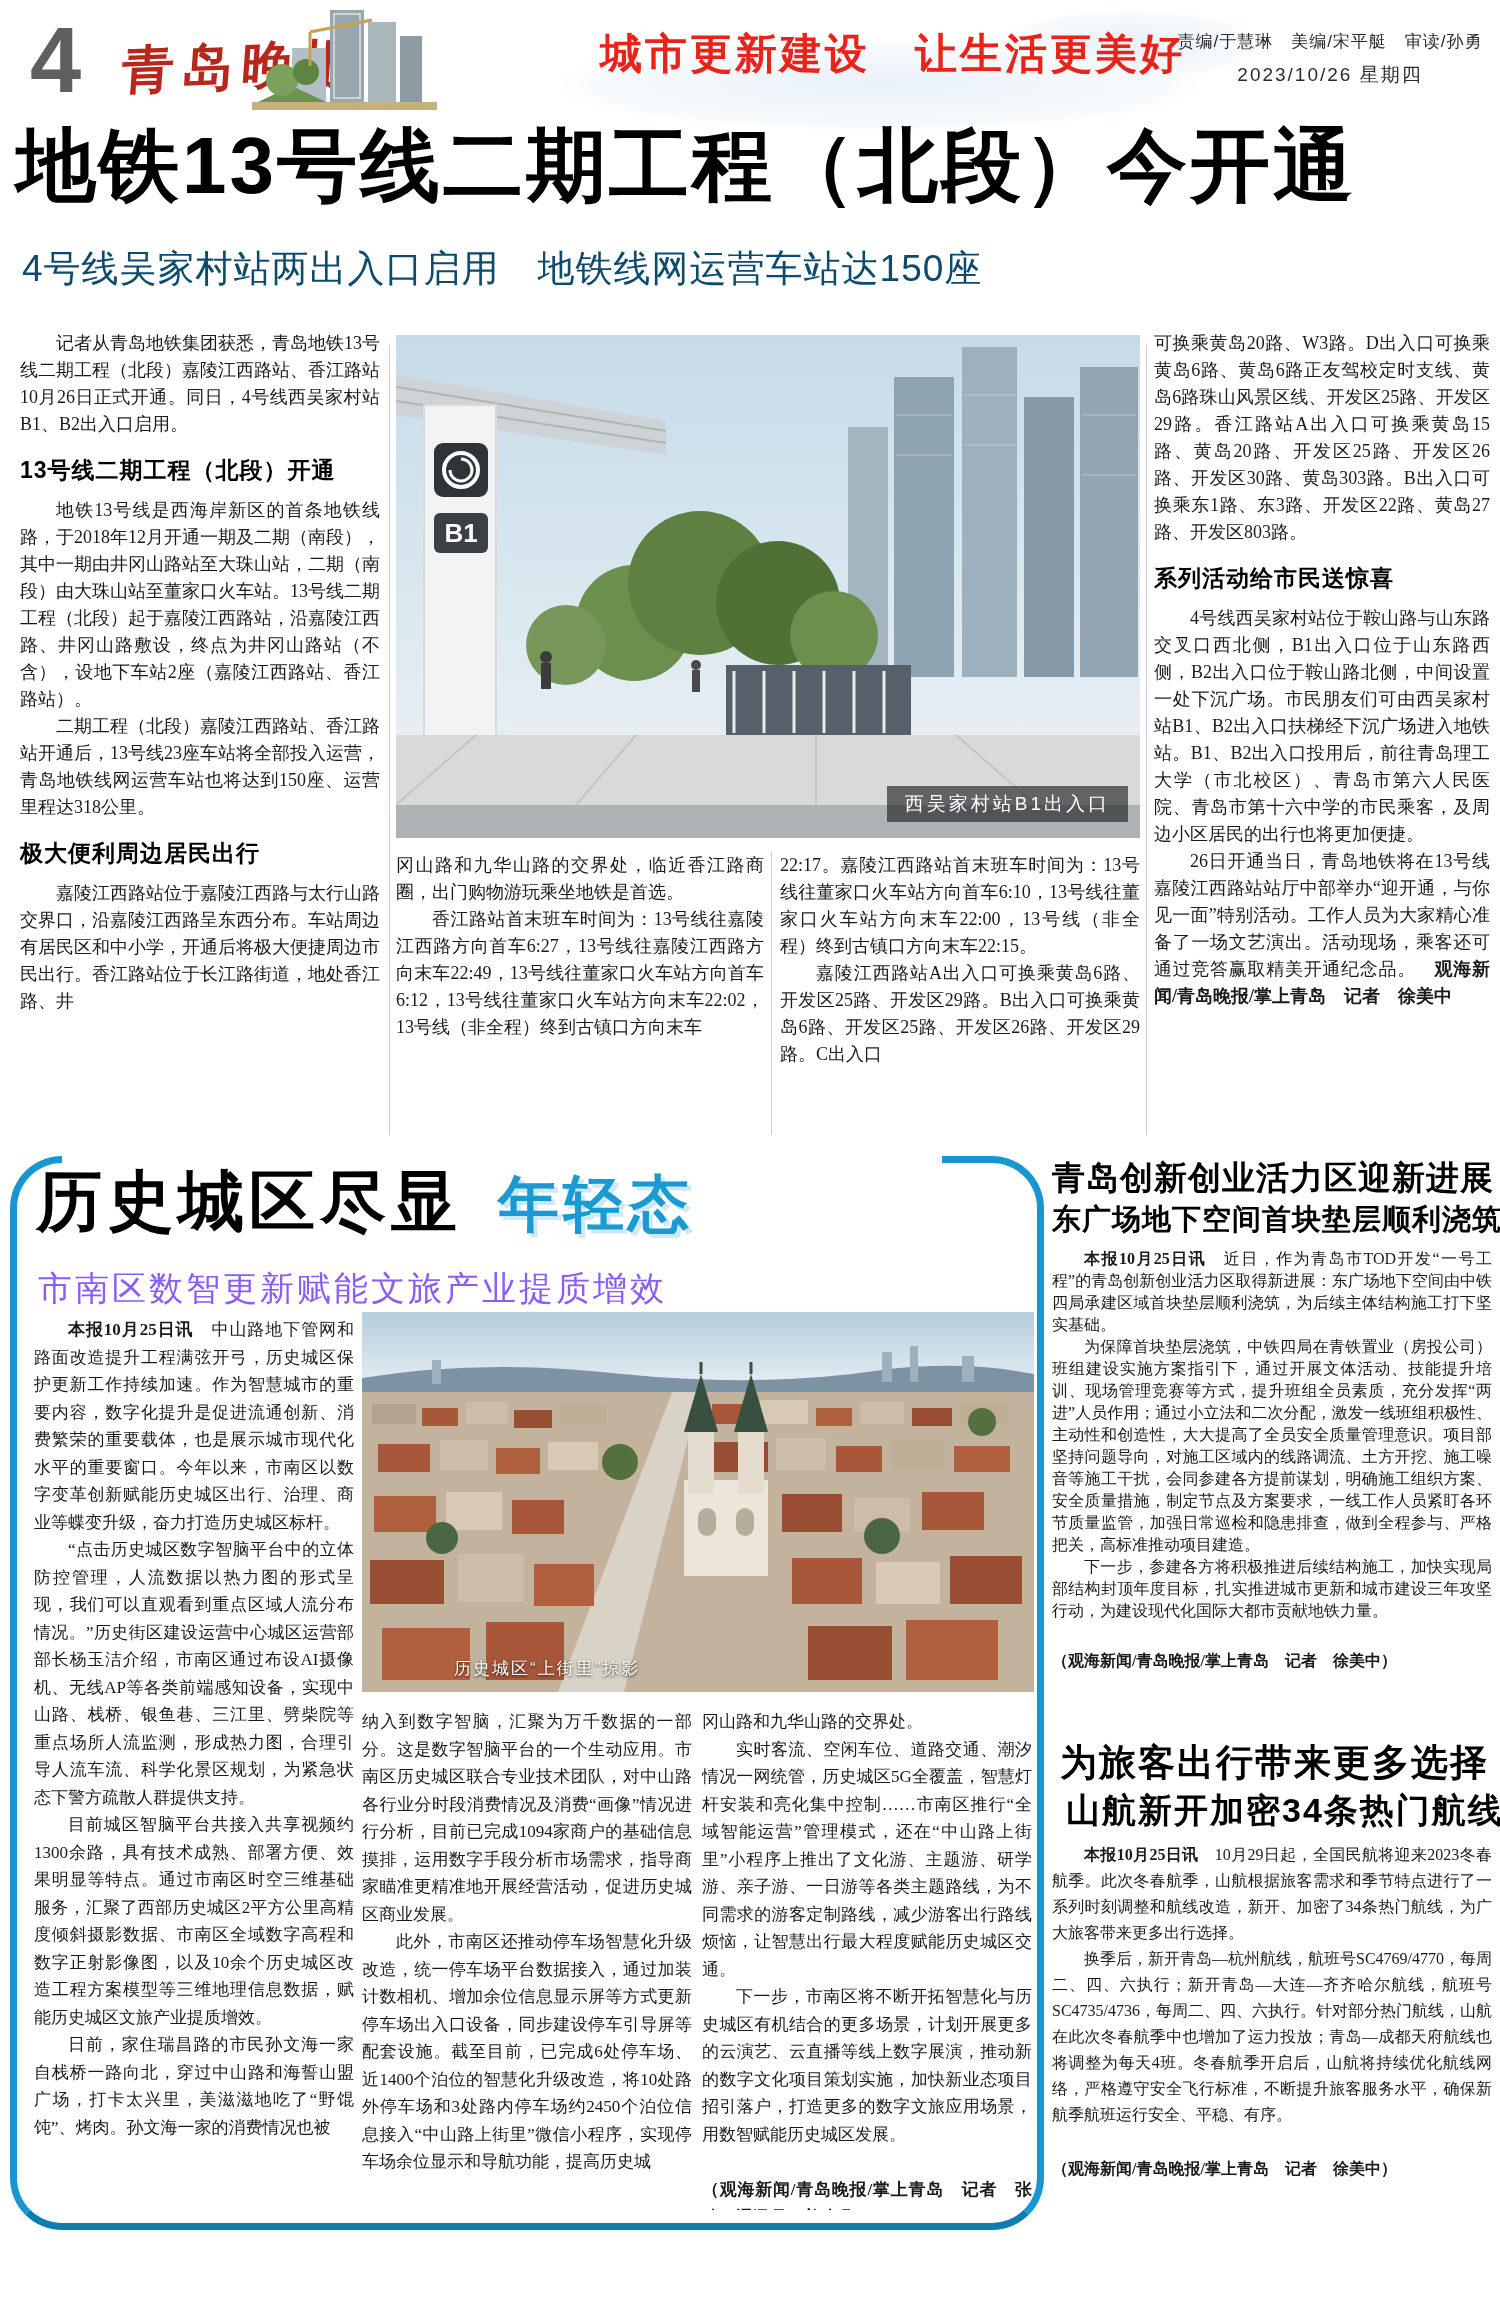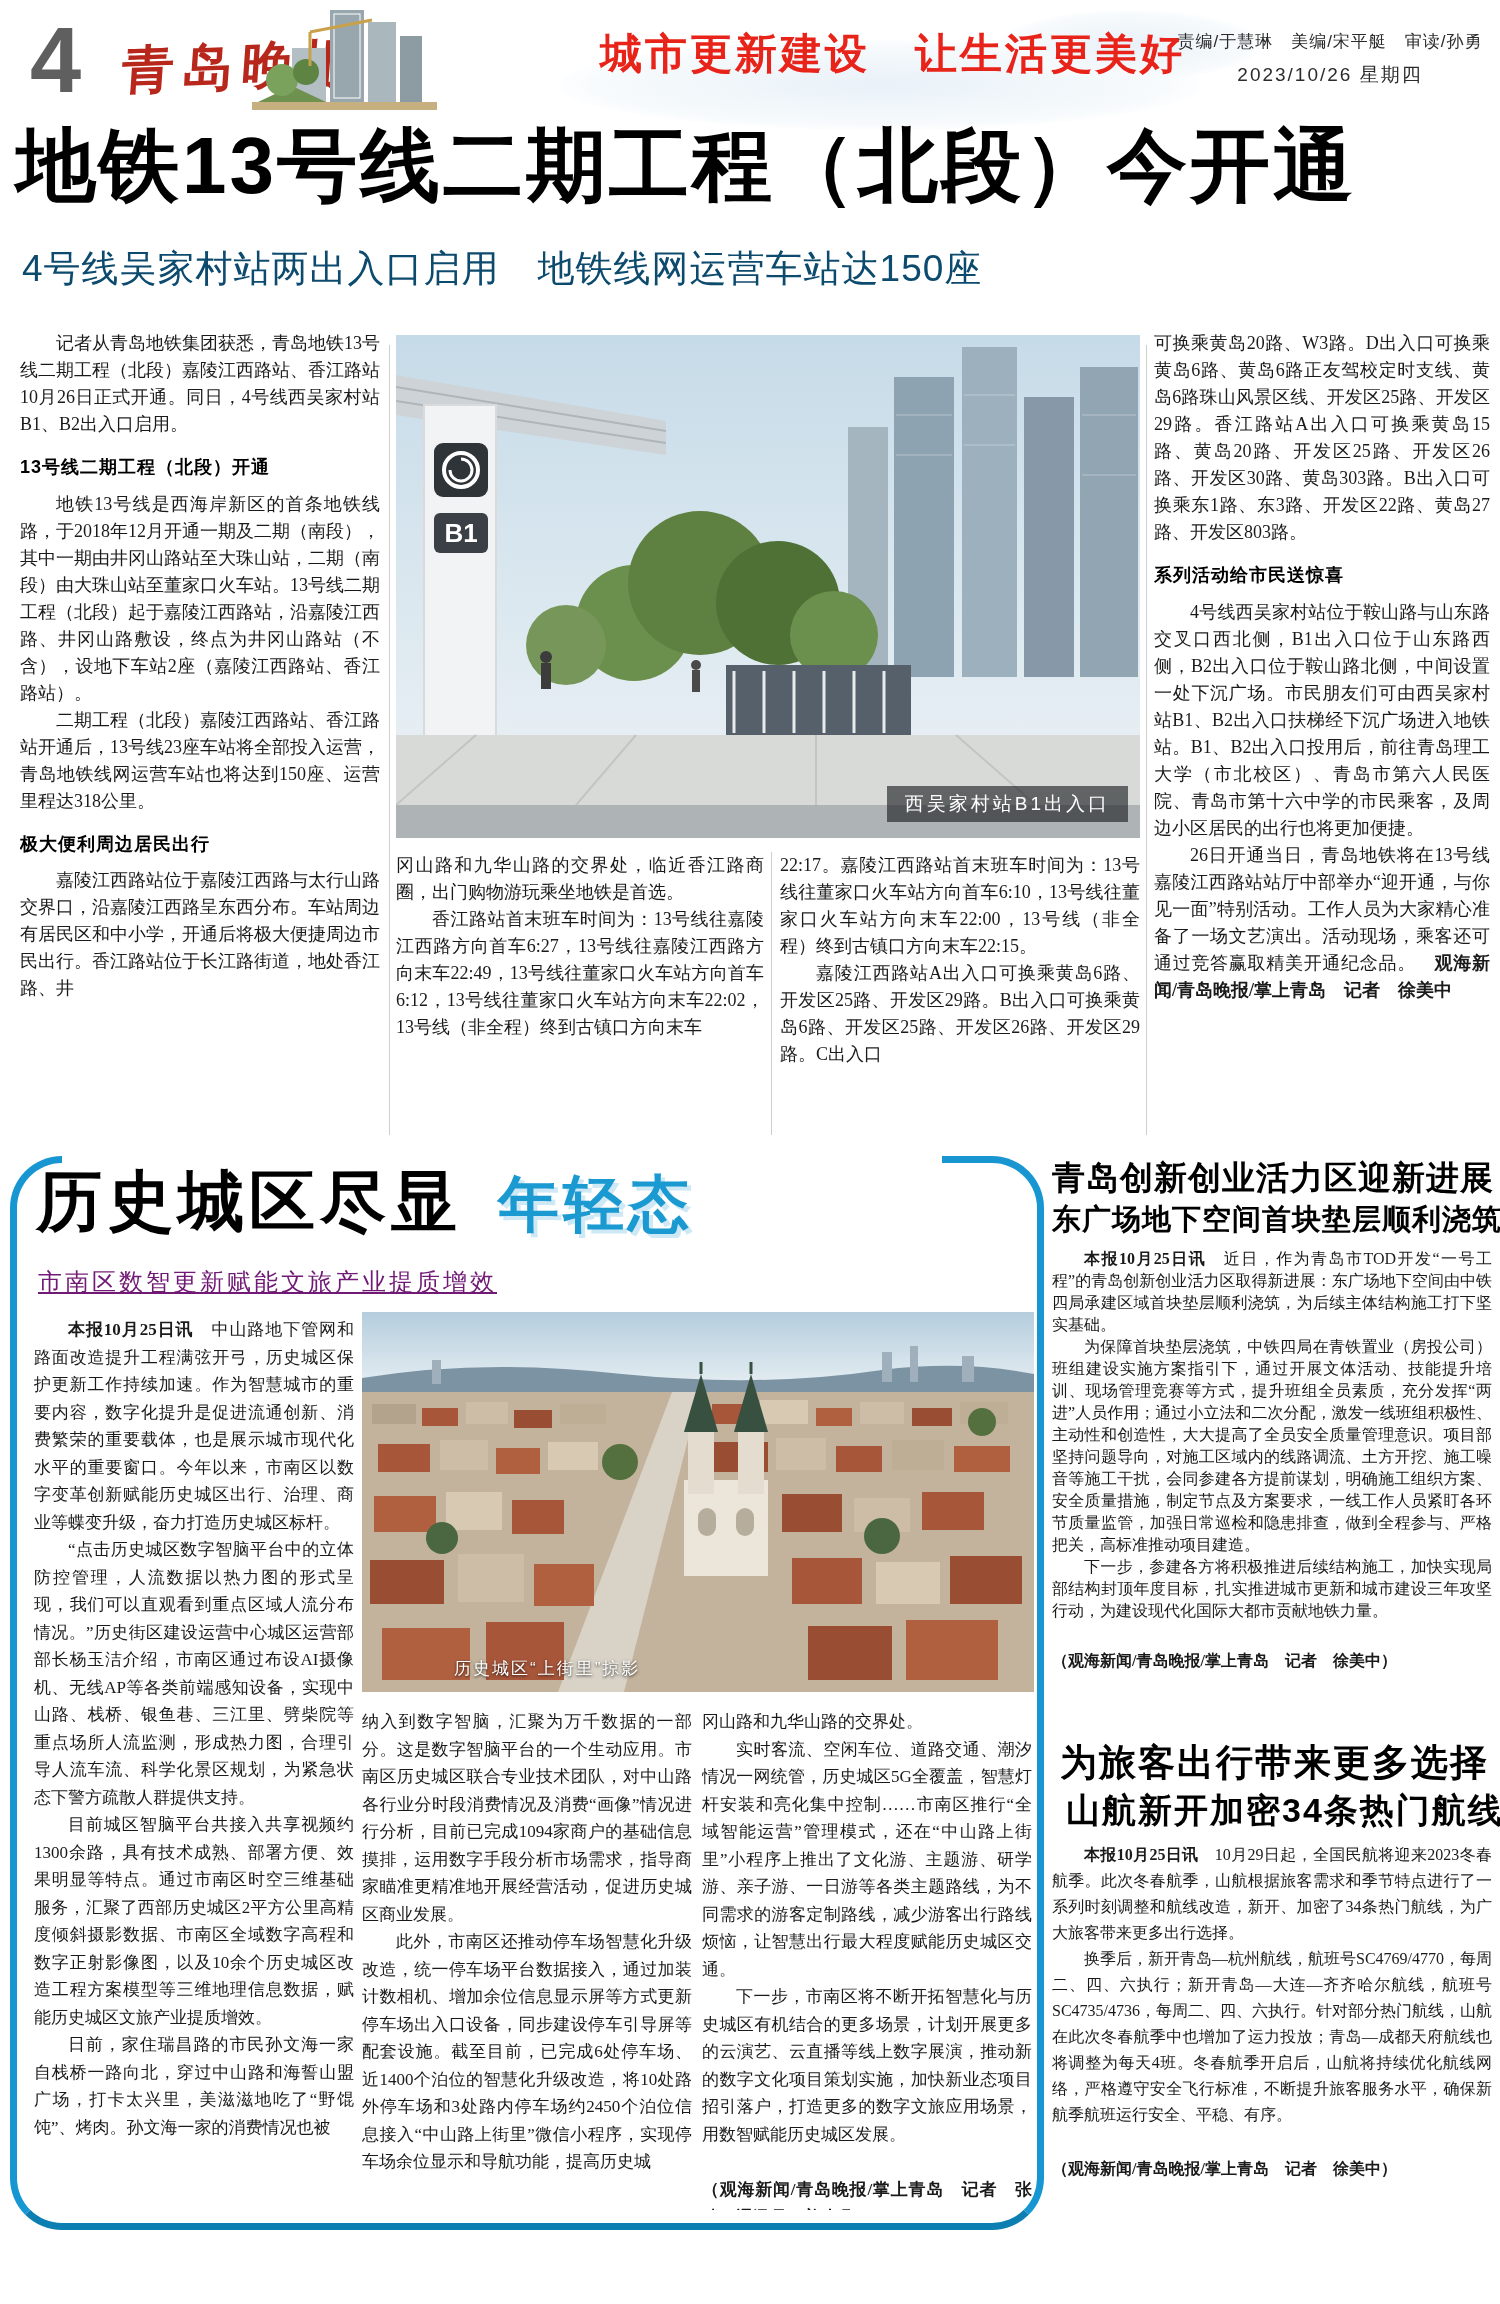--- a/index.html
+++ b/index.html
@@ -23,21 +23,21 @@
   
   .headline1{font-family:"Liberation Sans","DejaVu Sans",sans-serif;font-weight:900;
              font-size:80px;letter-spacing:3px;color:#000;line-height:1.1;white-space:nowrap;}
   .subhead1{font-family:"Liberation Sans","DejaVu Sans",sans-serif;font-weight:400;
             font-size:37px;color:#0c4a6e;letter-spacing:1px;white-space:nowrap;}
 
   .colbody p{margin:0;text-indent:2em;text-align:justify;}
   .colbody p.flush{text-indent:0;}
   .colbody p.bold{font-weight:bold;margin-top:28px;}
   .colbody h3{font-family:"Liberation Sans","DejaVu Sans",sans-serif;font-weight:bold;
-              font-size:18px;line-height:1.25;margin:18px 0 12px;text-indent:0;color:#000;letter-spacing:1px;}
+              font-size:23px;line-height:1.25;margin:18px 0 12px;text-indent:0;color:#000;letter-spacing:1px;}
   .a1{font-size:18px;line-height:27px;overflow:hidden;}
   .a2{font-size:17px;line-height:27.5px;overflow:hidden;}
   .a3{font-size:16px;line-height:22px;overflow:hidden;}
   .a4{font-size:16px;line-height:26px;overflow:hidden;}
 
   .vrule{width:1px;background:#cfcfcf;}
 
   figure{margin:0;}
   .photo{position:absolute;overflow:hidden;background:#dde5ea;}
   .photo svg{display:block;}
@@ -50,22 +50,22 @@
 
   
   .blue-frame{border:7px solid #1796d2;border-bottom-color:#0d7eb2;border-radius:52px;background:transparent;}
   .frame-cover{background:#ffffff;}
   .headline2{display:flex;align-items:flex-end;white-space:nowrap;}
   .headline2 .h2black{font-family:"Liberation Sans","DejaVu Sans",sans-serif;font-weight:900;
                       font-size:66px;color:#000;letter-spacing:5px;line-height:1;}
   .headline2 .h2blue{font-family:"Liberation Sans","DejaVu Sans",sans-serif;font-weight:900;
                      font-size:61px;color:#1b9ad2;letter-spacing:4px;line-height:.95;margin-left:36px;
                      text-shadow:4px 4px 0 #cfe8f5;}
-  .subhead2{font-family:"Liberation Sans","DejaVu Sans",sans-serif;font-size:24px;color:#701a75;
-            letter-spacing:3px;white-space:nowrap;text-decoration:underline;}
+  .subhead2{font-family:"Liberation Sans","DejaVu Sans",sans-serif;font-size:34px;color:#8b5cf6;
+            letter-spacing:3px;white-space:nowrap;}
 
   
   .headline3{font-family:"Liberation Sans","DejaVu Sans",sans-serif;font-weight:bold;
              font-size:33px;color:#000;letter-spacing:1px;white-space:nowrap;}
   .subhead3{font-family:"Liberation Sans","DejaVu Sans",sans-serif;font-weight:bold;
             font-size:29px;color:#000;letter-spacing:1px;white-space:nowrap;}
   .headline4{font-family:"Liberation Sans","DejaVu Sans",sans-serif;font-weight:bold;
              font-size:37px;color:#000;letter-spacing:2px;white-space:nowrap;}
   .subhead4{font-family:"Liberation Sans","DejaVu Sans",sans-serif;font-weight:bold;
             font-size:34px;color:#000;letter-spacing:2px;white-space:nowrap;}

